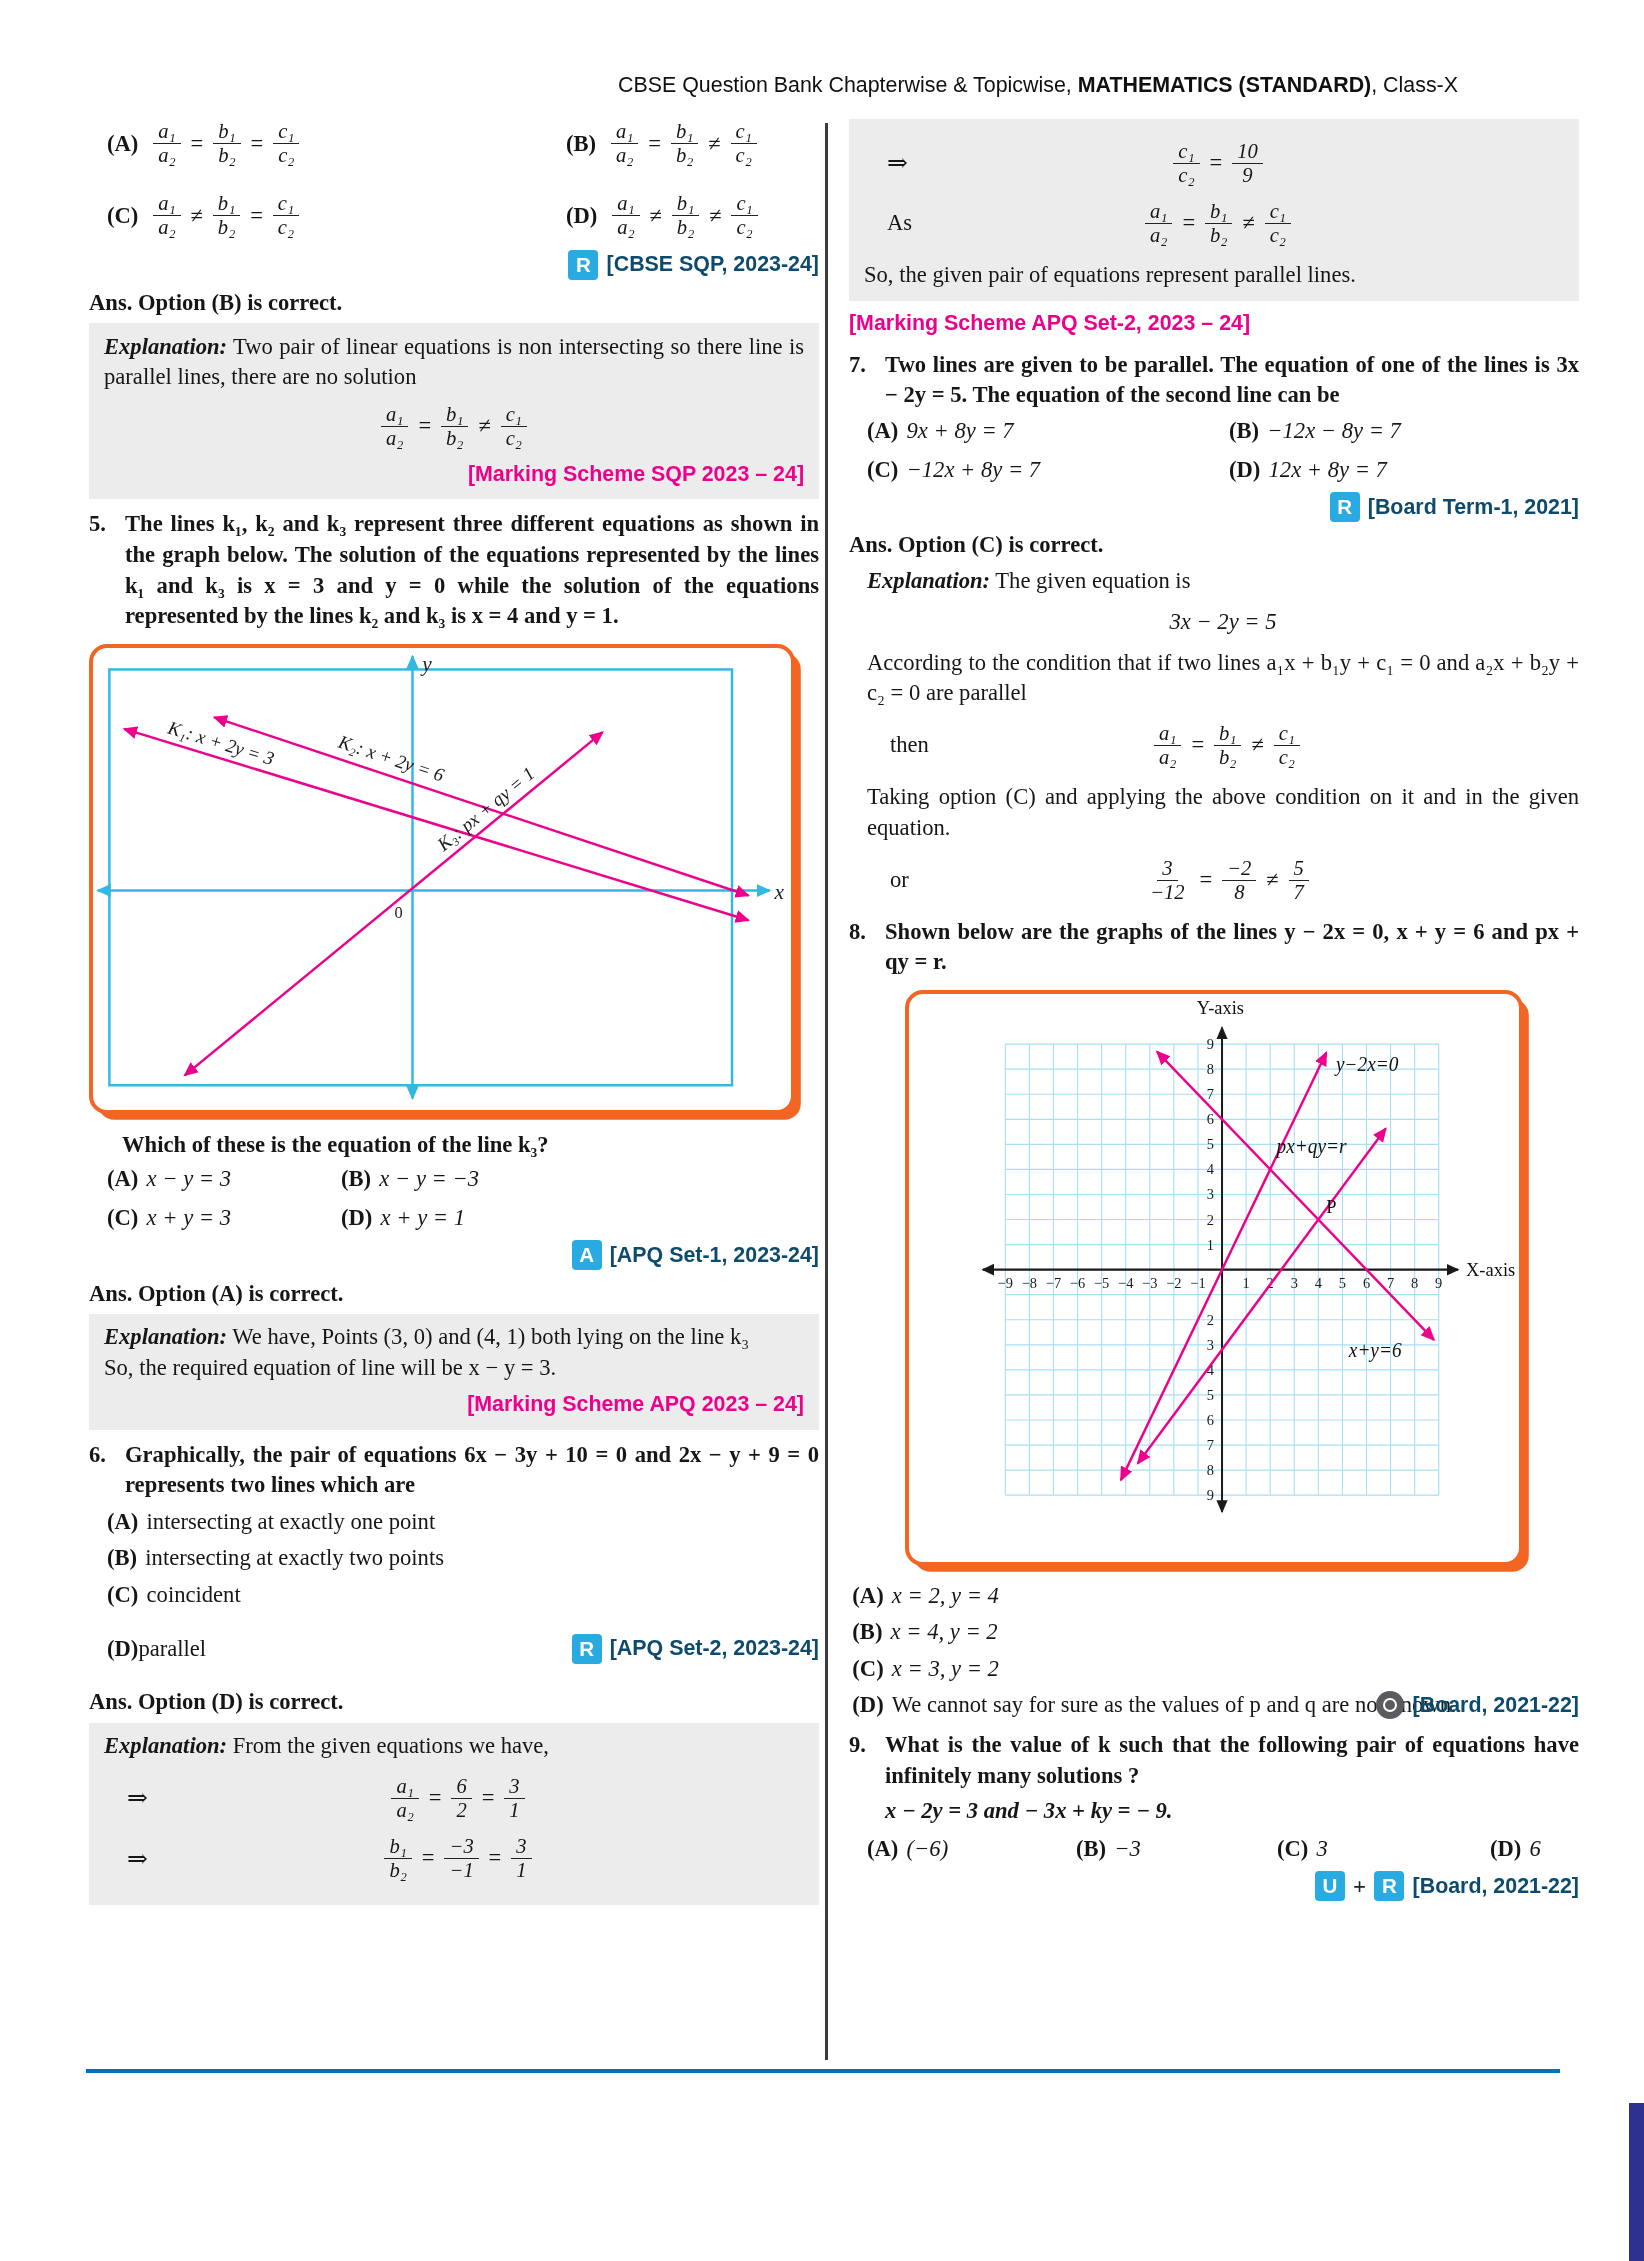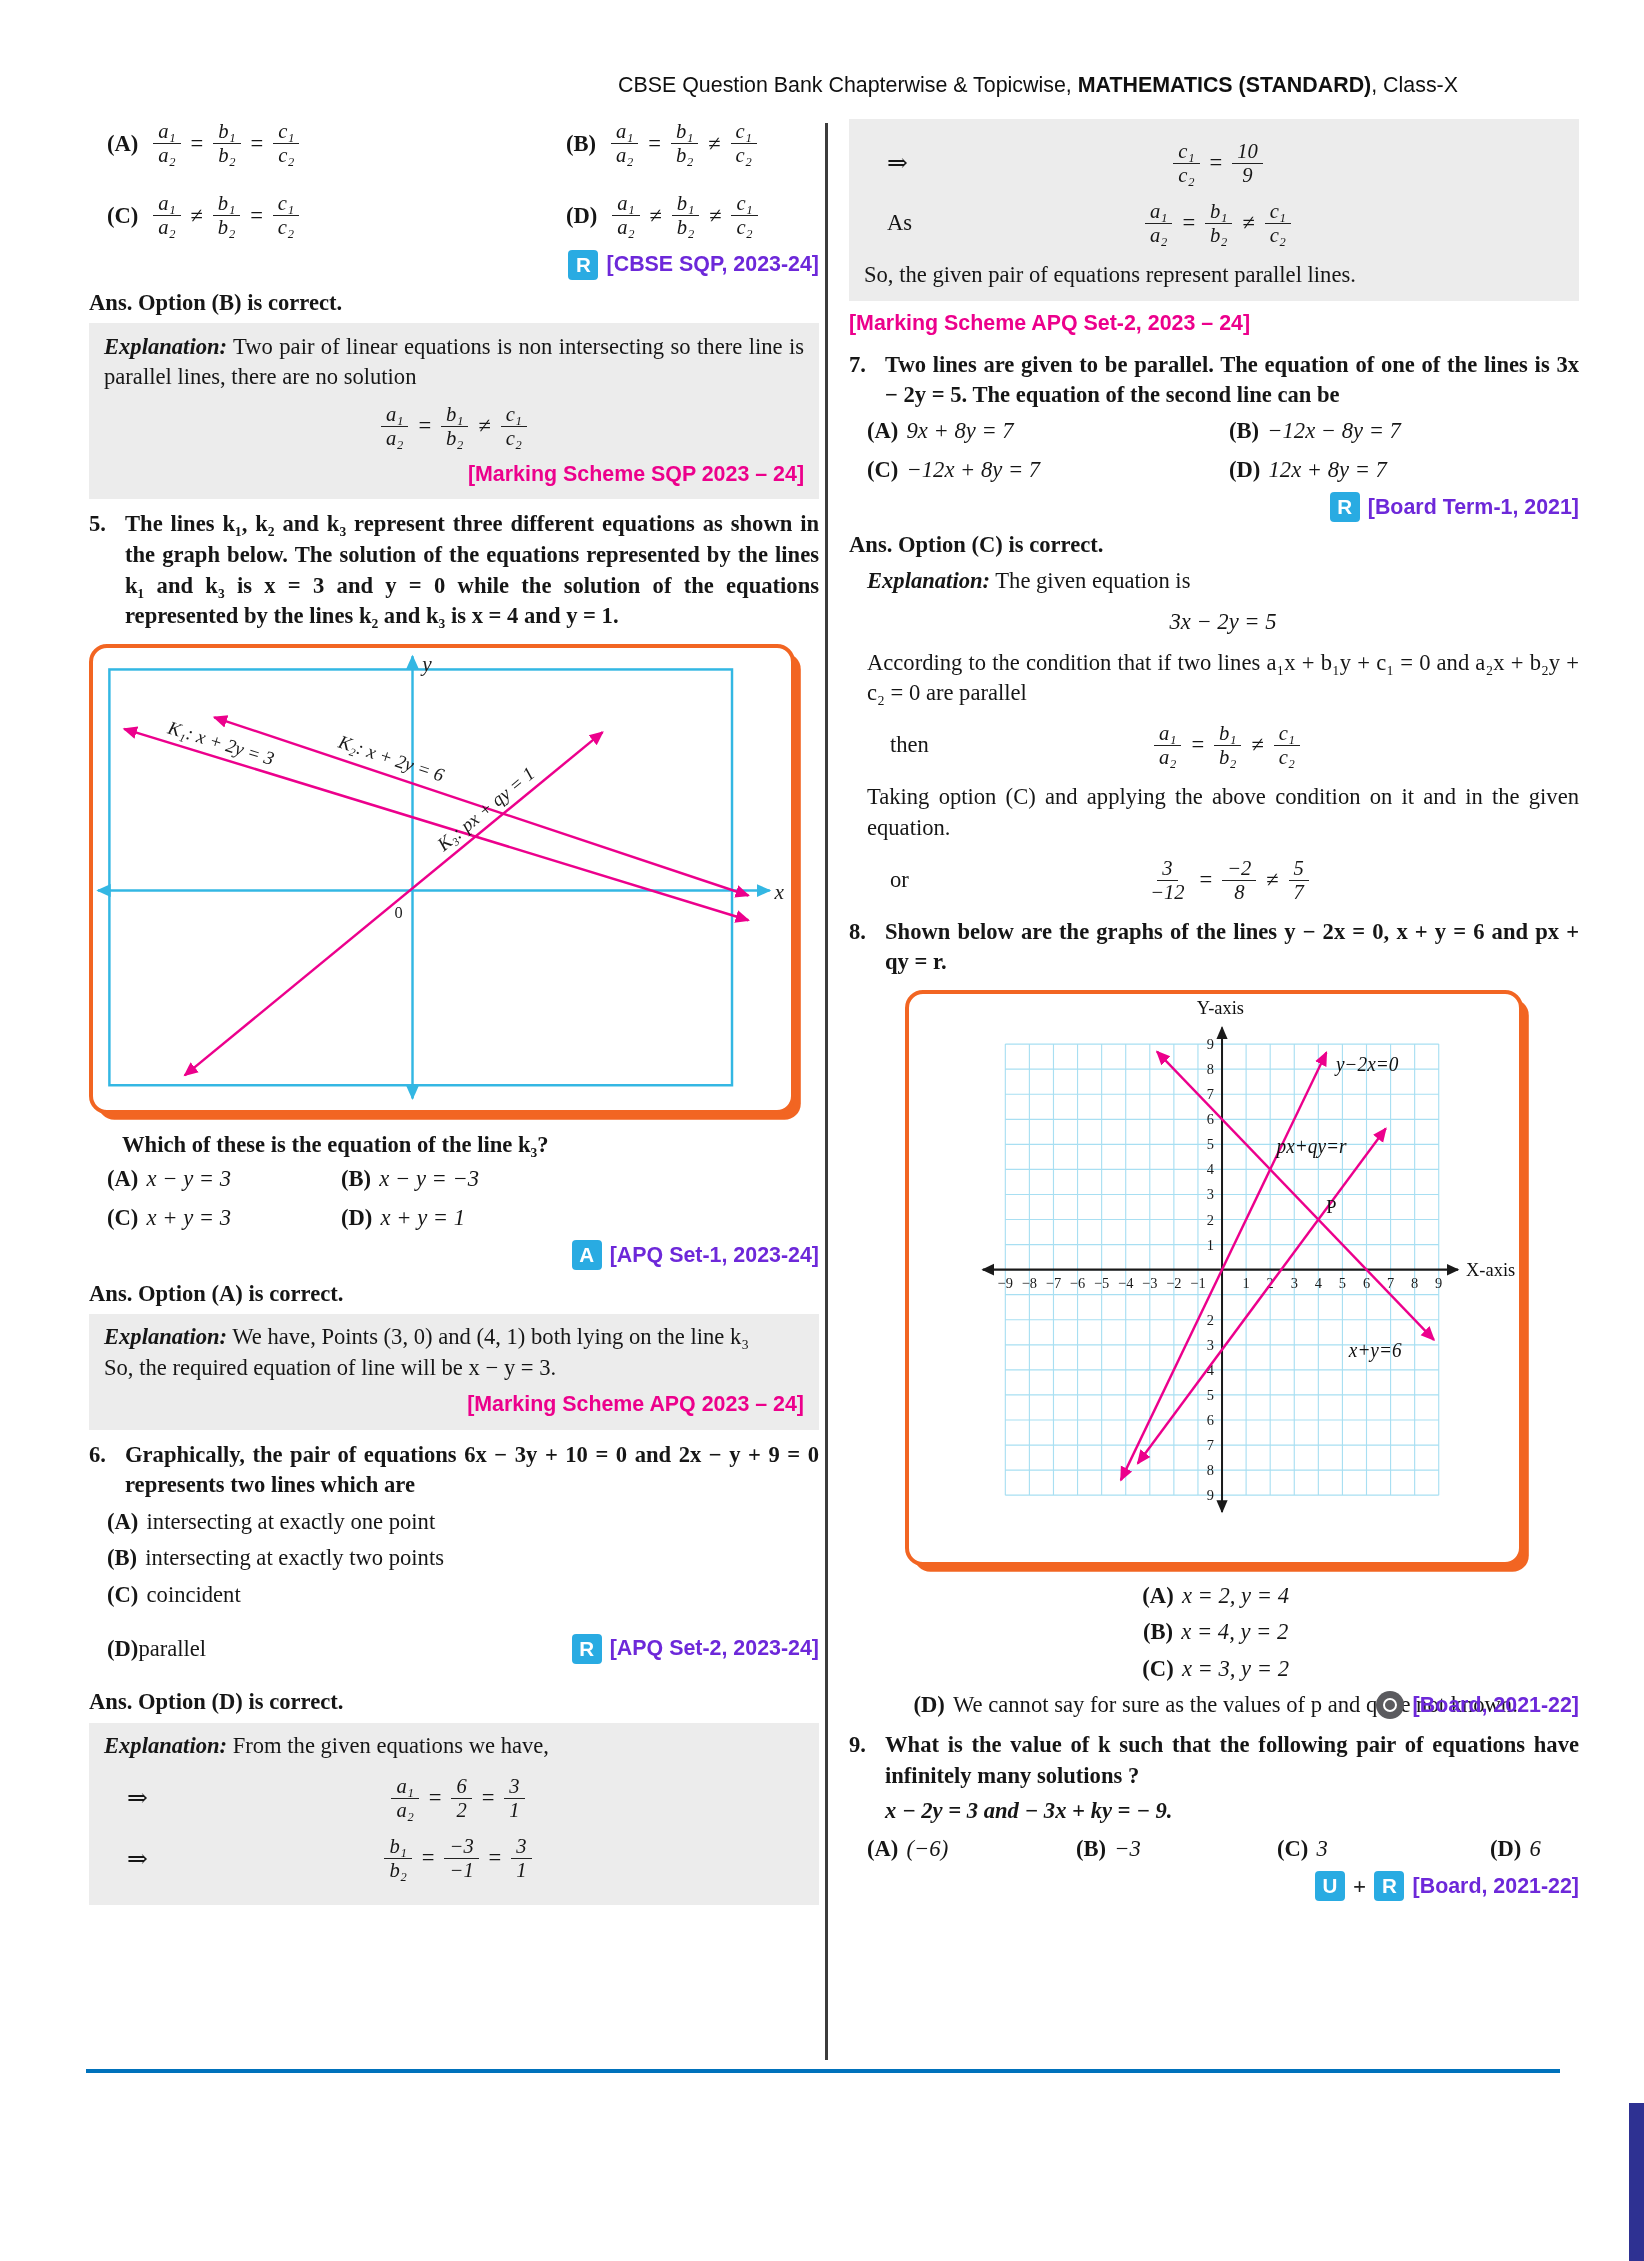--- a/index.html
+++ b/index.html
@@ -28,21 +28,21 @@
 .fopt b{margin-right:11.5px;}
 .frac{display:inline-flex;flex-direction:column;align-items:center;text-align:center;
  font-style:italic;font-size:20.6px;line-height:1.12;margin:0 3.3px;vertical-align:middle;}
 .frac .fn{border-bottom:1.6px solid #222;padding:0 5px;}
 .frac .fd{padding:0 5px;}
 .rel{margin:0 6.6px;}
 
 .tagrow{display:flex;justify-content:flex-end;align-items:center;gap:8.2px;margin:6.6px 0;}
 .tagbox{display:flex;align-items:center;justify-content:center;width:30px;height:30px;border-radius:4.1px;
  background:#29ABE2;color:#fff;font-family:"Liberation Sans",sans-serif;font-weight:bold;font-size:20.6px;}
-.tagtext{color:#6d28d9;font-weight:bold;font-family:"Liberation Sans",sans-serif;font-size:21.4px;}
+.tagtext{color:#0c4a6e;font-weight:bold;font-family:"Liberation Sans",sans-serif;font-size:21.4px;}
 .plus{font-weight:bold;color:#222;font-size:23px;}
 
 .ansline{font-weight:bold;margin:8.2px 0 5px;}
 .graybox{background:#ECECEC;padding:8.2px 15px 10px;margin:1.6px 0 8.2px;}
 .expl-label{font-weight:bold;font-style:italic;margin-top:31px;}
 .marking{color:#EC008C;font-weight:bold;font-family:"Liberation Sans",sans-serif;font-size:21.4px;text-align:right;margin-top:6.6px;}
 .marking.center{text-align:left;margin:3.3px 0 11.5px;}
 
 .eqcenter{display:flex;justify-content:center;align-items:center;margin:10px 0;}
 .eqrow{display:flex;align-items:center;margin:13px 0;}
@@ -482,21 +482,21 @@
       <line x1="309" y1="69" x2="654" y2="414" stroke="#EC008C" stroke-width="3" marker-start="url(#am2)" marker-end="url(#am2)"></line>
       <line x1="285" y1="562" x2="594" y2="161" stroke="#EC008C" stroke-width="3" marker-start="url(#am2)" marker-end="url(#am2)"></line>
       <text class="eqlabel" x="532" y="92">y−2x=0</text>
       <text class="eqlabel" x="458" y="190">px+qy=r</text>
       <text class="eqlabel" x="548" y="434">x+y=6</text>
       <text class="axlabel" x="520" y="262">P</text>
     </svg>
   </div>
 
 
-  <div class="optlist" style="padding-left:3.3px;text-align:center;">
+  <div class="optlist" style="padding-left:3.3px;">
     <div class="optline"><b>(A)</b><span class="math">x = 2, y = 4</span></div>
     <div class="optline"><b>(B)</b><span class="math">x = 4, y = 2</span></div>
     <div class="optline"><b>(C)</b><span class="math">x = 3, y = 2</span></div>
     <div class="optline hang"><b>(D)</b><span>We cannot say for sure as the values of p and q are not known.</span></div>
   </div>
 
   <div class="tagrow" style="margin-top:-36px;">
     <span class="badge">
         <span class="badge-inner"></span>
       </span>

